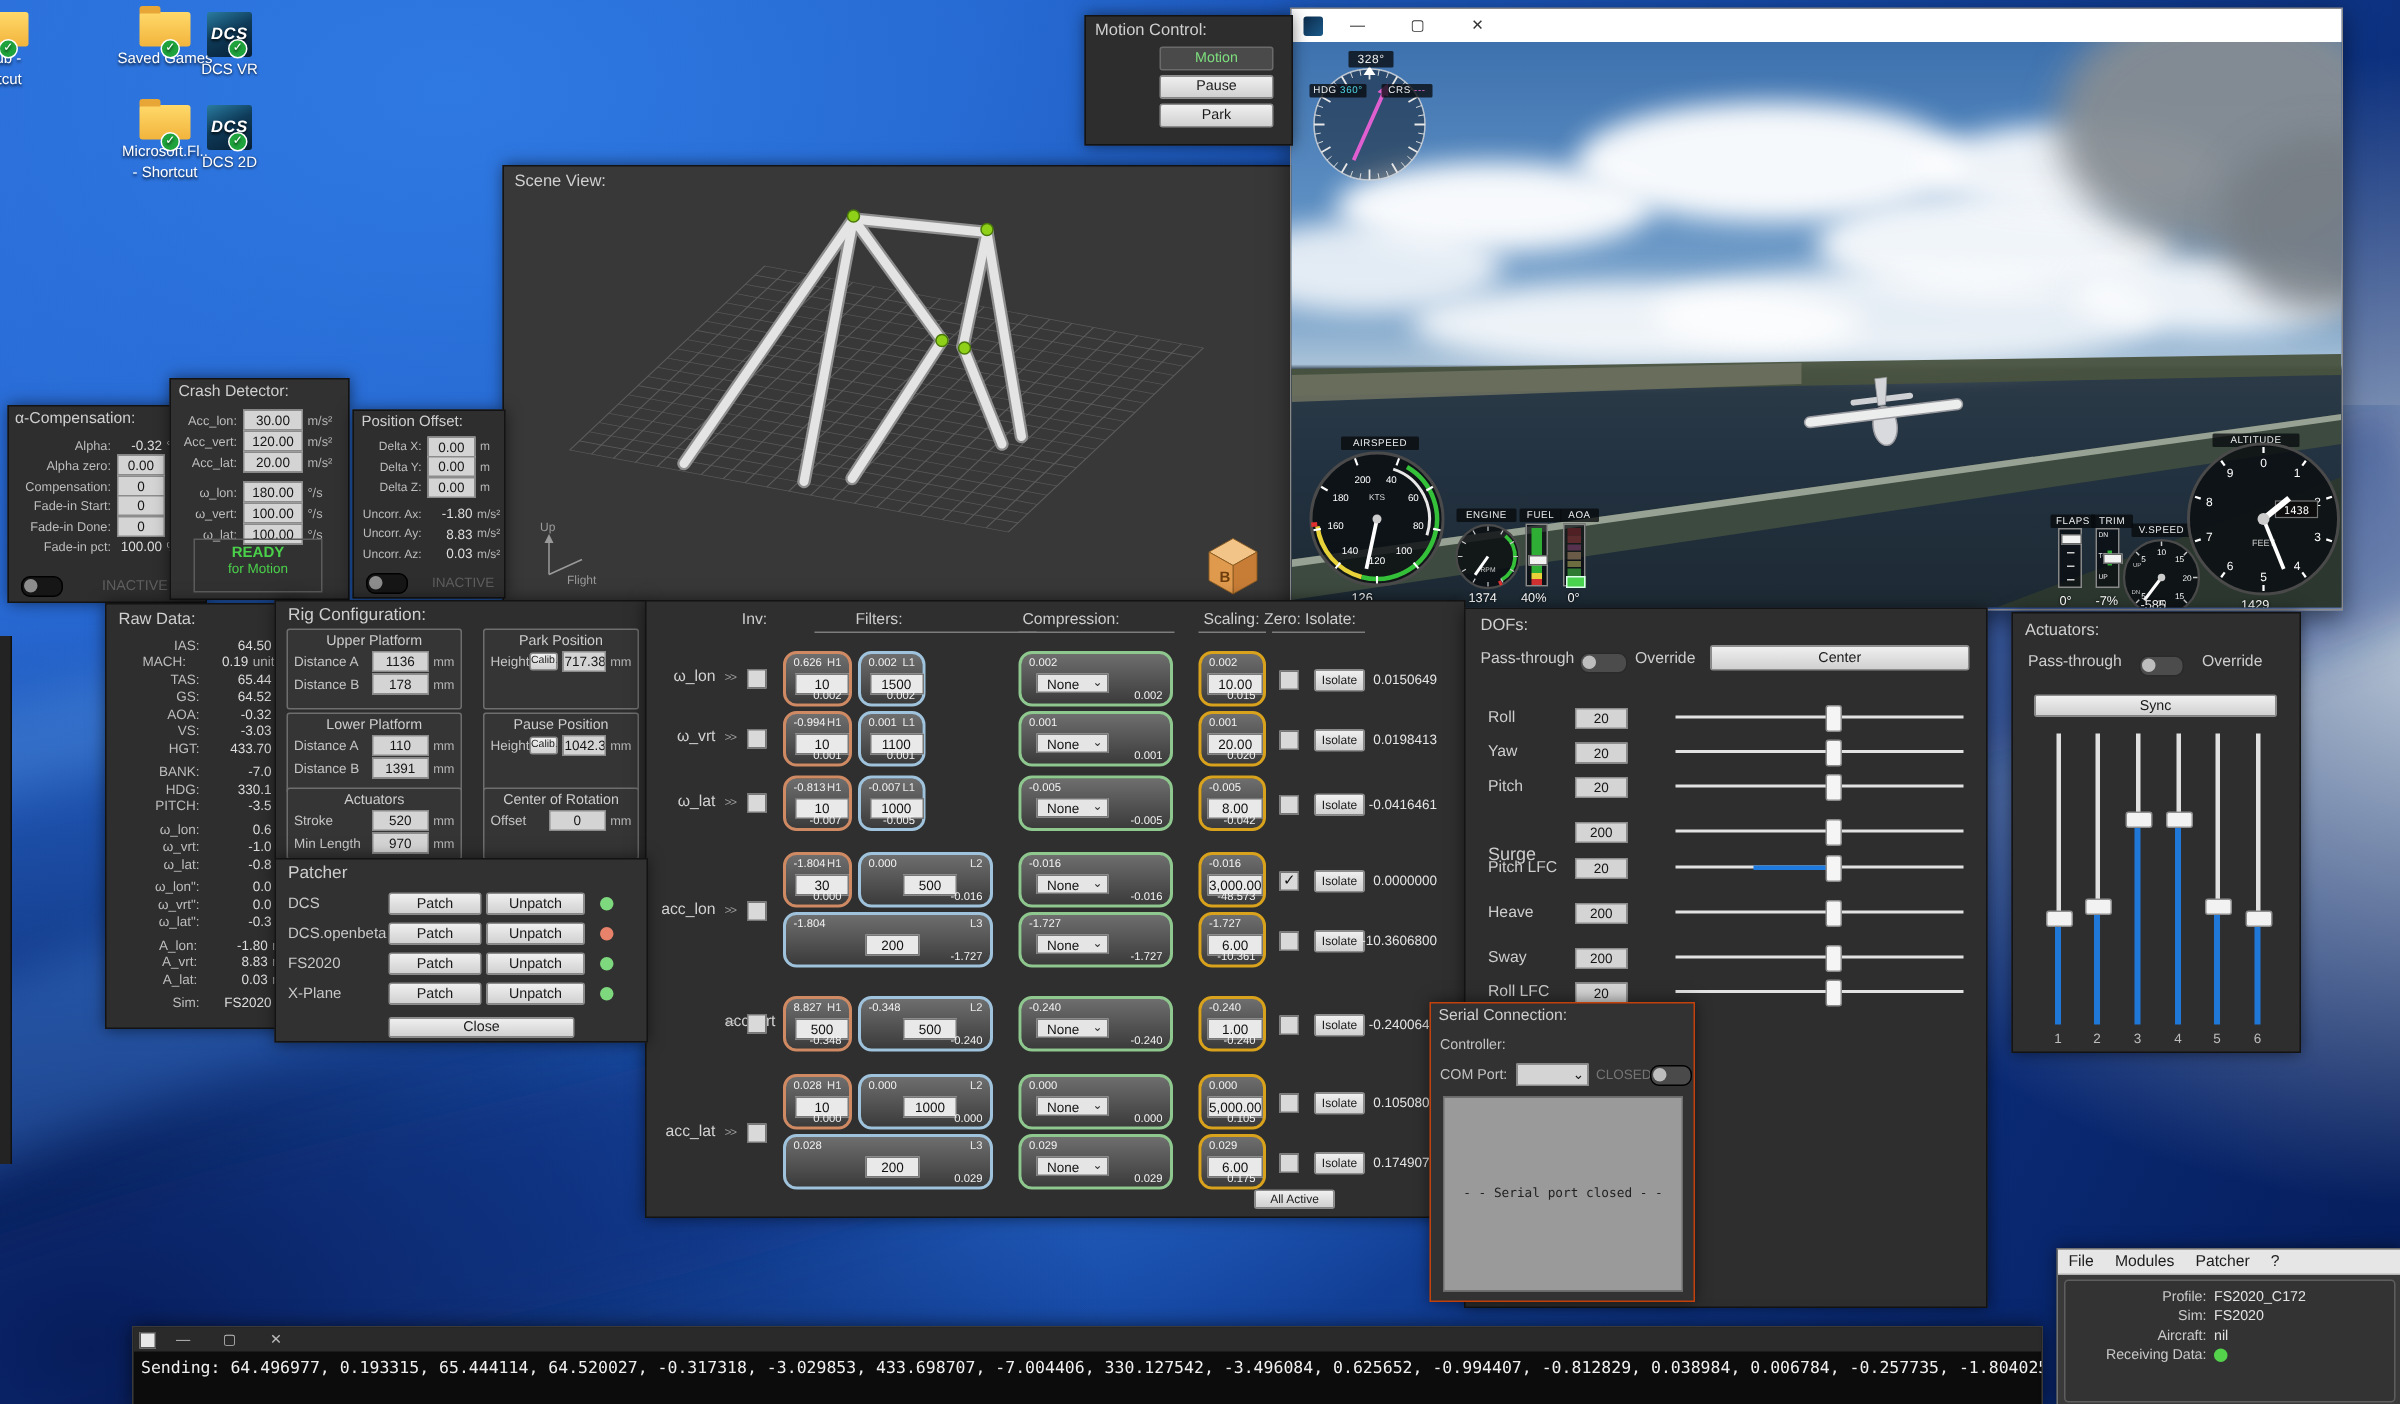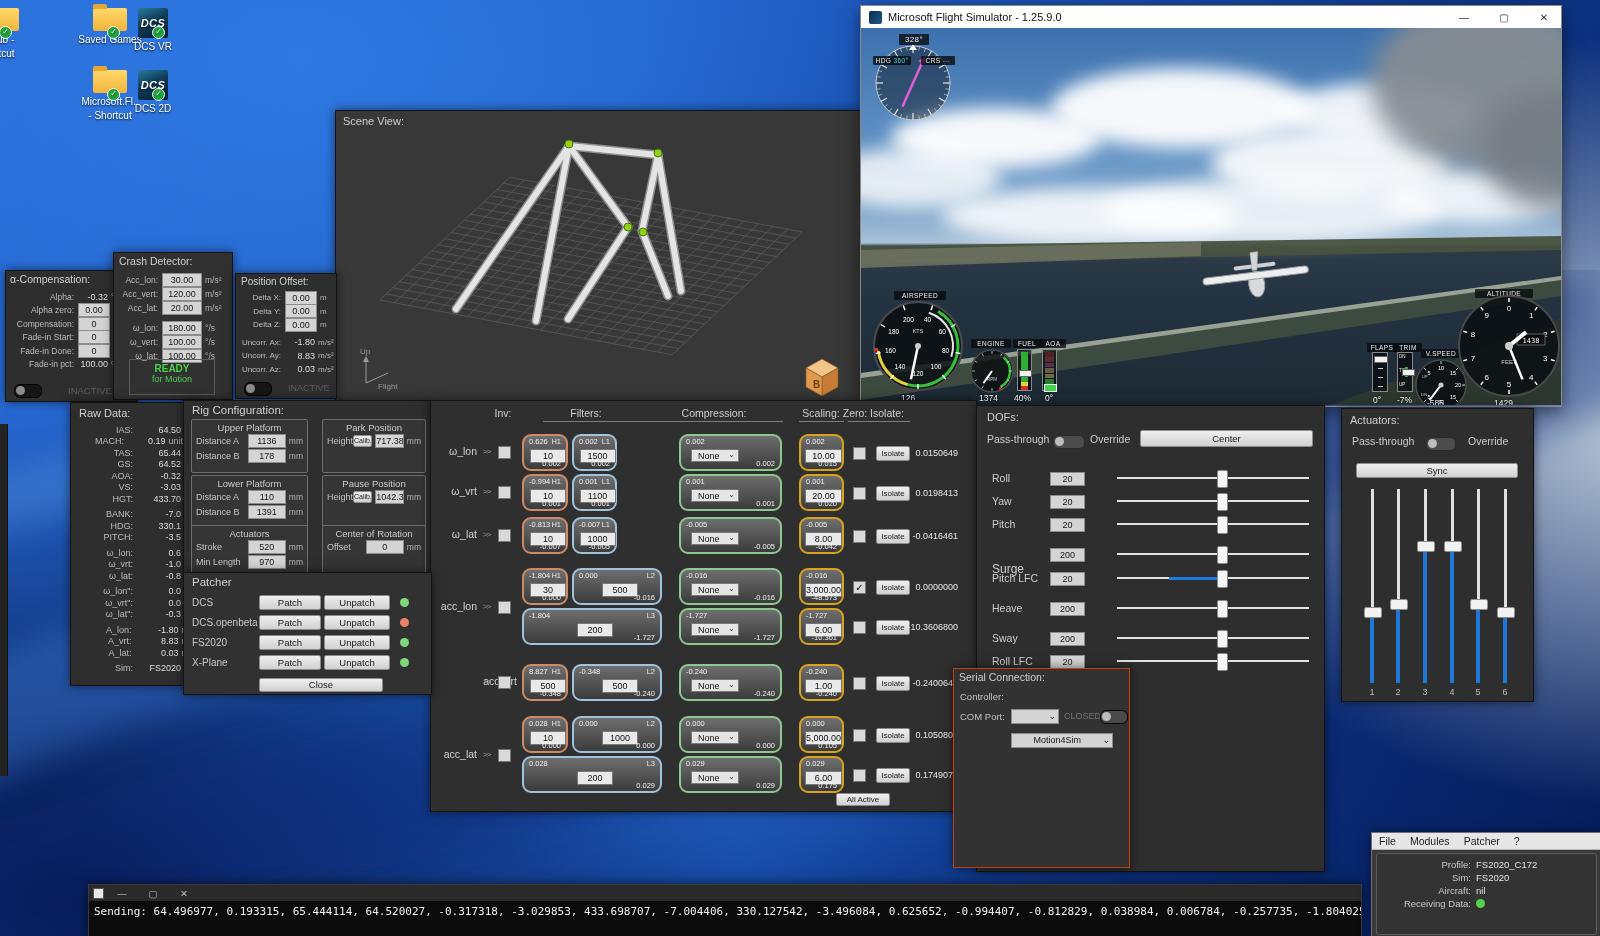--- a/index.html
+++ b/index.html
@@ -224,21 +224,20 @@
         <line x1="30" y1="272" x2="52" y2="262" stroke="#9a9a9a" stroke-width="1"></line>
         <text x="24" y="243">Up</text>
         <text x="42" y="278">Flight</text>
       </g>
     </svg>
   </div>
 
   <div id="msfs">
     <div id="msfs-title">
       <div style="width:13px;height:13px;border-radius:2px;background:linear-gradient(135deg,#0c2b4a,#1b5a8a);"></div>
-      <div style="flex:1;">Microsoft Flight Simulator - 1.25.9.0</div>
       <span class="wbtn">—</span>
       <span class="wbtn">▢</span>
       <span class="wbtn">✕</span>
     </div>
     <div id="viewport">
         <div class="cloud" style="left: 30px; top: 80px; width: 210px; height: 60px; opacity: 0.95;"></div>
         <div class="cloud" style="left: 190px; top: 40px; width: 260px; height: 80px; opacity: 0.95;"></div>
         <div class="cloud" style="left: 350px; top: 100px; width: 240px; height: 70px; opacity: 0.9;"></div>
         <div class="cloud" style="left: 80px; top: 160px; width: 300px; height: 55px; opacity: 0.85;"></div>
         <div class="cloud" style="left: 420px; top: 55px; width: 200px; height: 60px; opacity: 0.9;"></div>
@@ -445,20 +444,28 @@
           <text x="74" y="48.5" font-size="7" fill="#fff" text-anchor="middle" font-family="DejaVu Sans Mono">1438</text>
           <text x="52" y="70" font-size="6" fill="#ccc" text-anchor="middle" font-family="Liberation Sans">FEET</text>
           <line x1="52" y1="52" x2="65.48583736297284" y2="85.37861876440434" stroke="#fff" stroke-width="2.5"></line>
           <line x1="52" y1="52" x2="69.09721115205336" y2="38.15495139690358" stroke="#fff" stroke-width="4"></line>
           <circle cx="52" cy="52" r="4" fill="#ccc"></circle>
         </svg>
         <div class="gval" style="left: 633px; top: 370px;">1429</div>
       </div>
   </div>
 
+  <div class="win" style="left:723px;top:10px;width:137px;height:85px;background:#2d2d2d;">
+    <div class="ptitle" style="left:6px;top:3px;">Motion Control:</div>
+    <div id="mc-buttons">
+        <div class="lbtn" style="position: absolute; left: 49px; top: 20px; width: 74px; height: 14px; line-height: 14px; background: rgb(74, 74, 74); color: rgb(126, 222, 126); border: 1px solid rgb(106, 106, 106);">Motion</div>
+        <div class="lbtn" style="position: absolute; left: 49px; top: 39px; width: 74px; height: 14px; line-height: 14px;">Pause</div>
+        <div class="lbtn" style="position: absolute; left: 49px; top: 58px; width: 74px; height: 14px; line-height: 14px;">Park</div>
+      </div>
+  </div>
 
   <div class="win" style="left:5px;top:270px;width:131px;height:130px;">
     <div class="ptitle" style="left:4px;top:2px;font-size:10.5px;">α-Compensation:</div>
     <div id="alpha-rows" style="position:absolute;left:2px;top:19px;right:2px;">
         <div class="krow" style="height: 13.5px;">
           <div class="klabel" style="width: 66px; font-size: 8.5px;">Alpha:</div>
           <div class="plain" style="width: 30px; margin-left: 4px;">-0.32</div>
           <div class="kunit" style="font-size: 8.5px;">°</div>
         </div>
         <div class="krow" style="height: 13.5px;">
@@ -1085,20 +1092,23 @@
   <div class="win" style="left:953px;top:668px;width:175px;height:198px;background:#323232;border:1px solid #c2410c;">
     <div class="ptitle" style="left:5px;top:2px;font-size:10.5px;">Serial Connection:</div>
     <div style="position:absolute;left:6px;top:22px;font-size:9.5px;color:#c2c2c2;">Controller:</div>
     <div class="fld" style="position:absolute;left:57px;top:20px;width:100px;height:13px;line-height:13px;margin-top:44px;"><span>Motion4Sim</span> <span style="float:right;margin-right:2px;">⌄</span></div>
     <div style="position:absolute;left:6px;top:42px;font-size:9.5px;color:#c2c2c2;">COM Port:</div>
     <div class="fld" style="position:absolute;left:57px;top:40px;width:46px;height:13px;line-height:13px;"><span></span><span style="float:right;margin-right:2px;">⌄</span></div>
     <div style="position:absolute;left:110px;top:42px;font-size:9px;color:#757575;">CLOSED</div>
     <div class="toggle" style="position:absolute;left:146px;top:41px;background:#4a4a4a;">
         <i style="background:#bdbdbd;"></i>
       </div>
+    <div style="position:absolute;left:8px;top:62px;width:158px;height:128px;background:#9a9a9a;border:1px solid #6f6f6f;font-family:'DejaVu Sans Mono',monospace;font-size:8.5px;color:#222;display:flex;align-items:center;justify-content:center;">
+      <span>- - Serial port closed - -</span>
+    </div>
   </div>
 
   <div id="console">
     <div id="console-bar">
       <div style="width:9px;height:9px;background:#e8e8e8;border:1px solid #555;"></div>
       <span style="width:26px;text-align:center;color:#bbb;">—</span>
       <span style="width:26px;text-align:center;color:#bbb;">▢</span>
       <span style="width:26px;text-align:center;color:#bbb;">✕</span>
     </div>
     <div id="console-line">Sending: 64.496977, 0.193315, 65.444114, 64.520027, -0.317318, -3.029853, 433.698707, -7.004406, 330.127542, -3.496084, 0.625652, -0.994407, -0.812829, 0.038984, 0.006784, -0.257735, -1.804025, 8.826869, 0.028271, 1653229068.793802, 0.031938, 48305, FS2020,</div>

